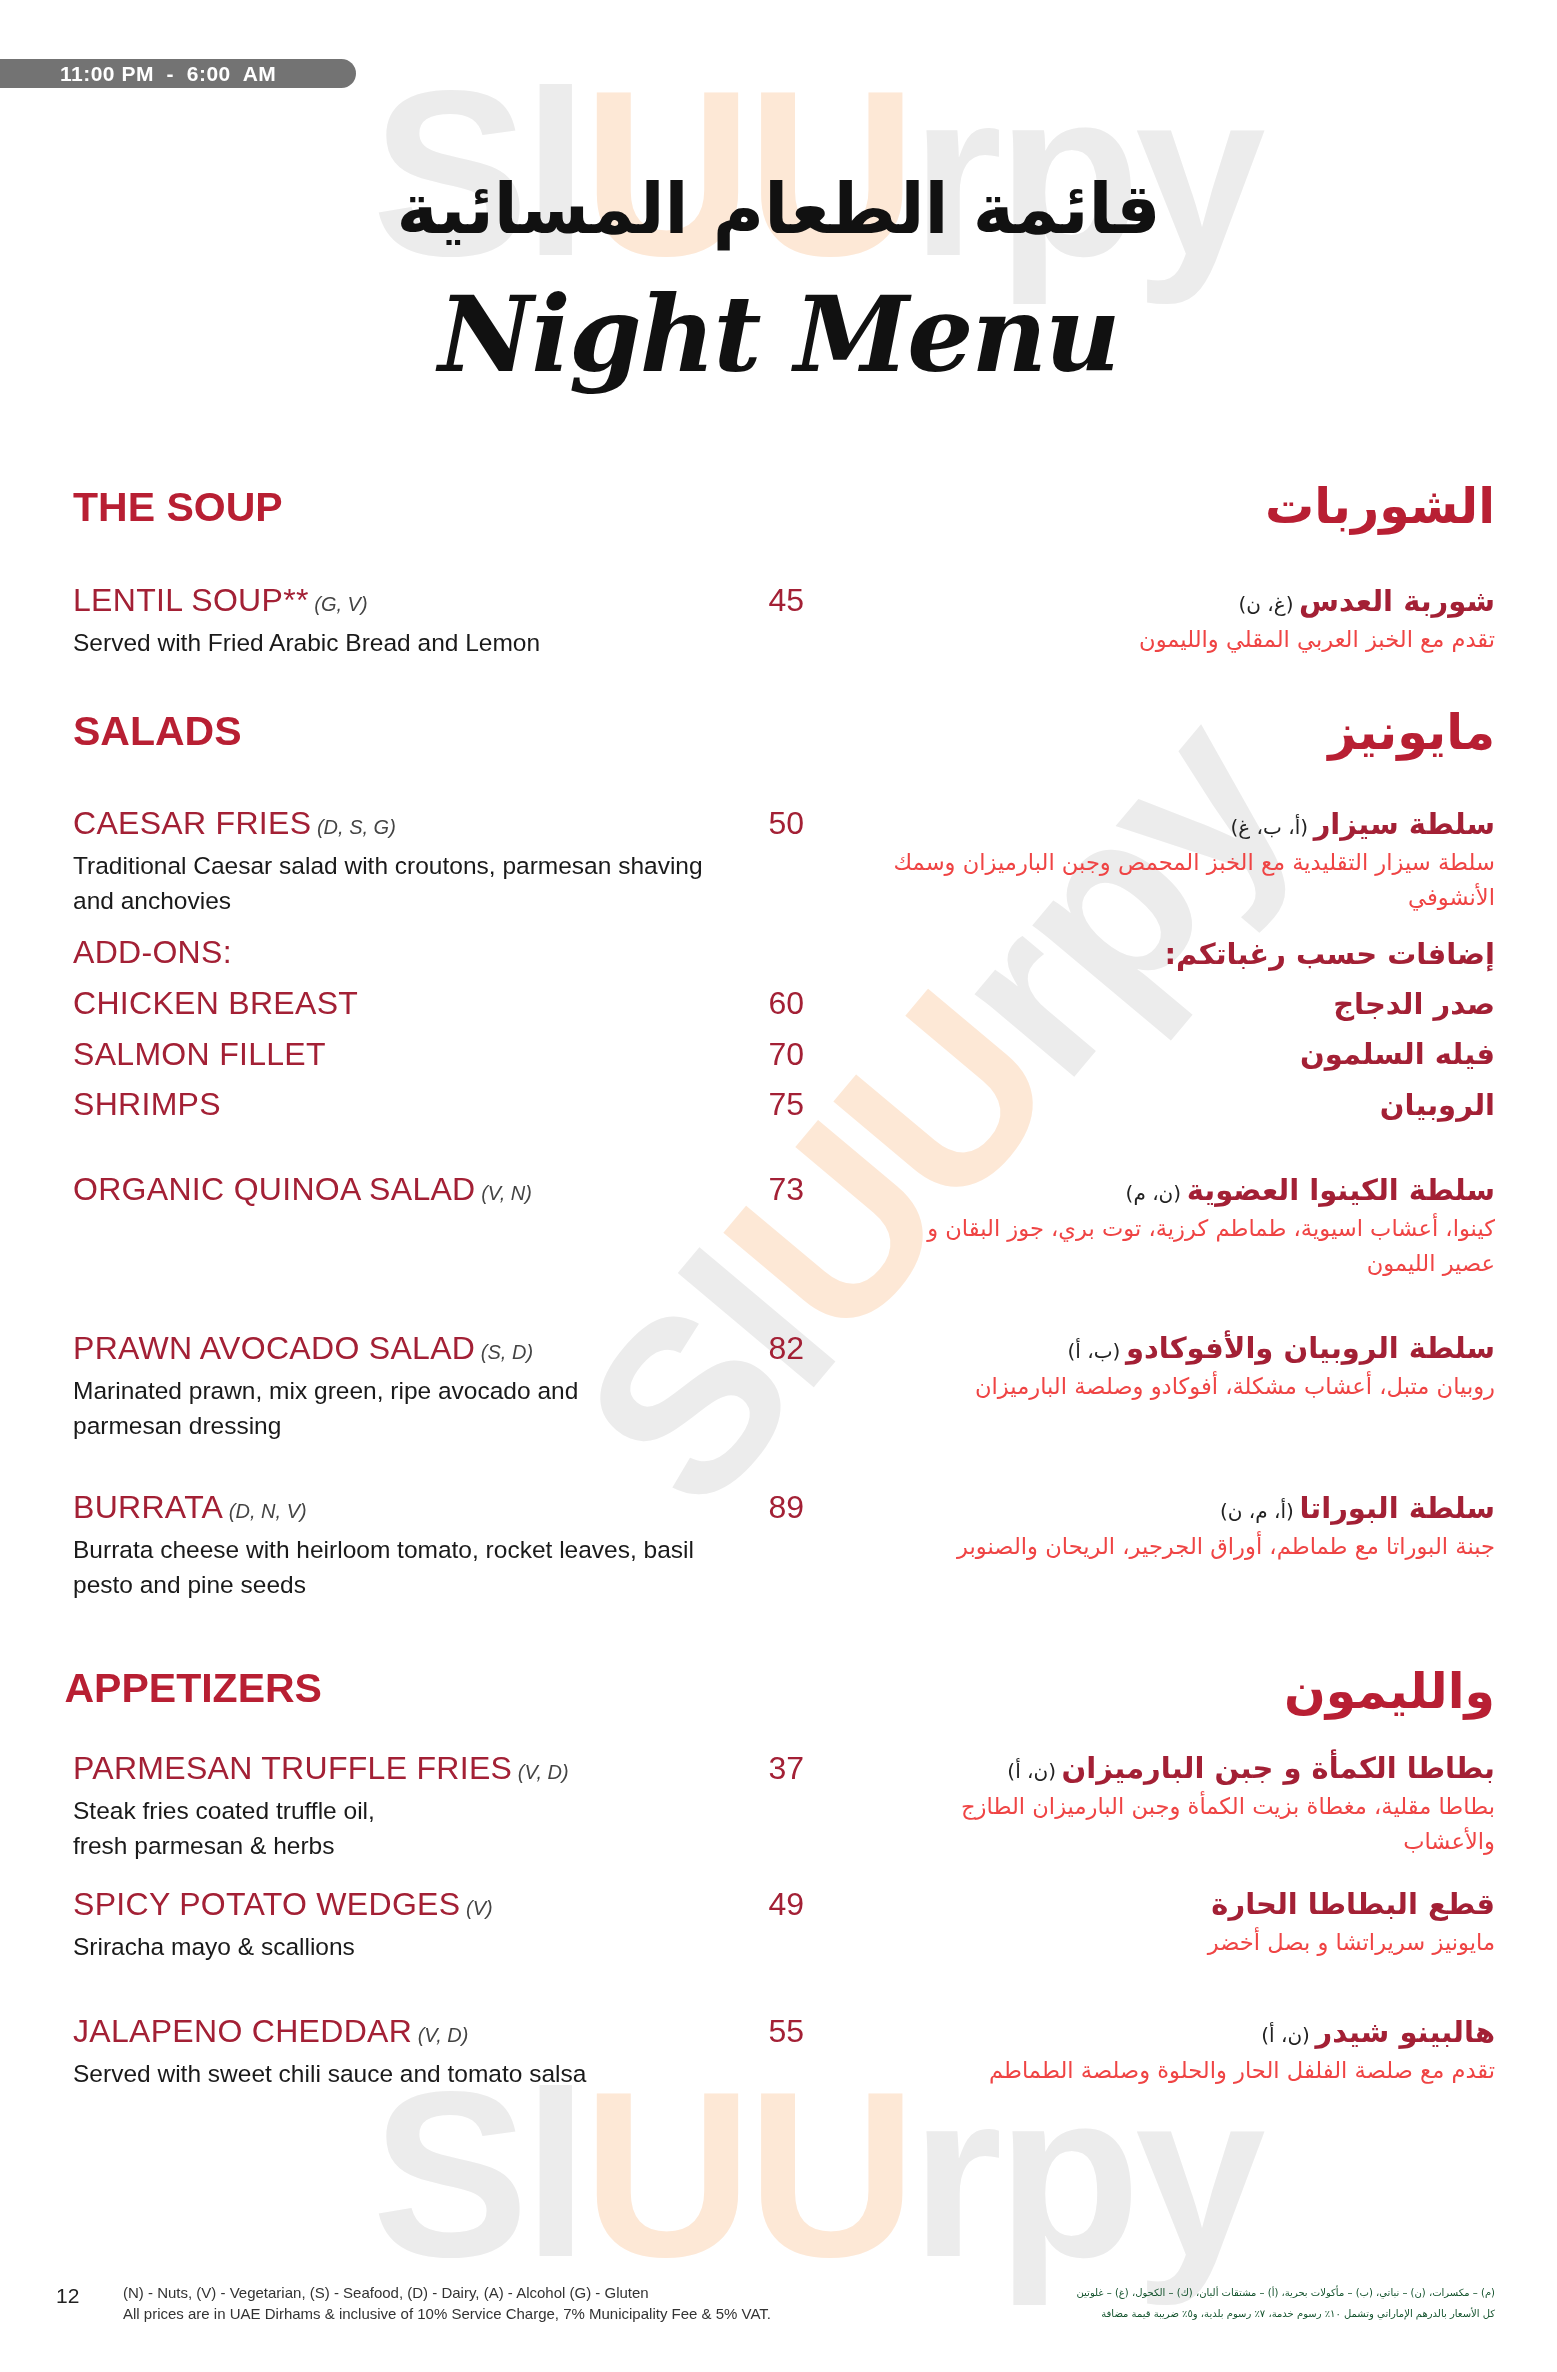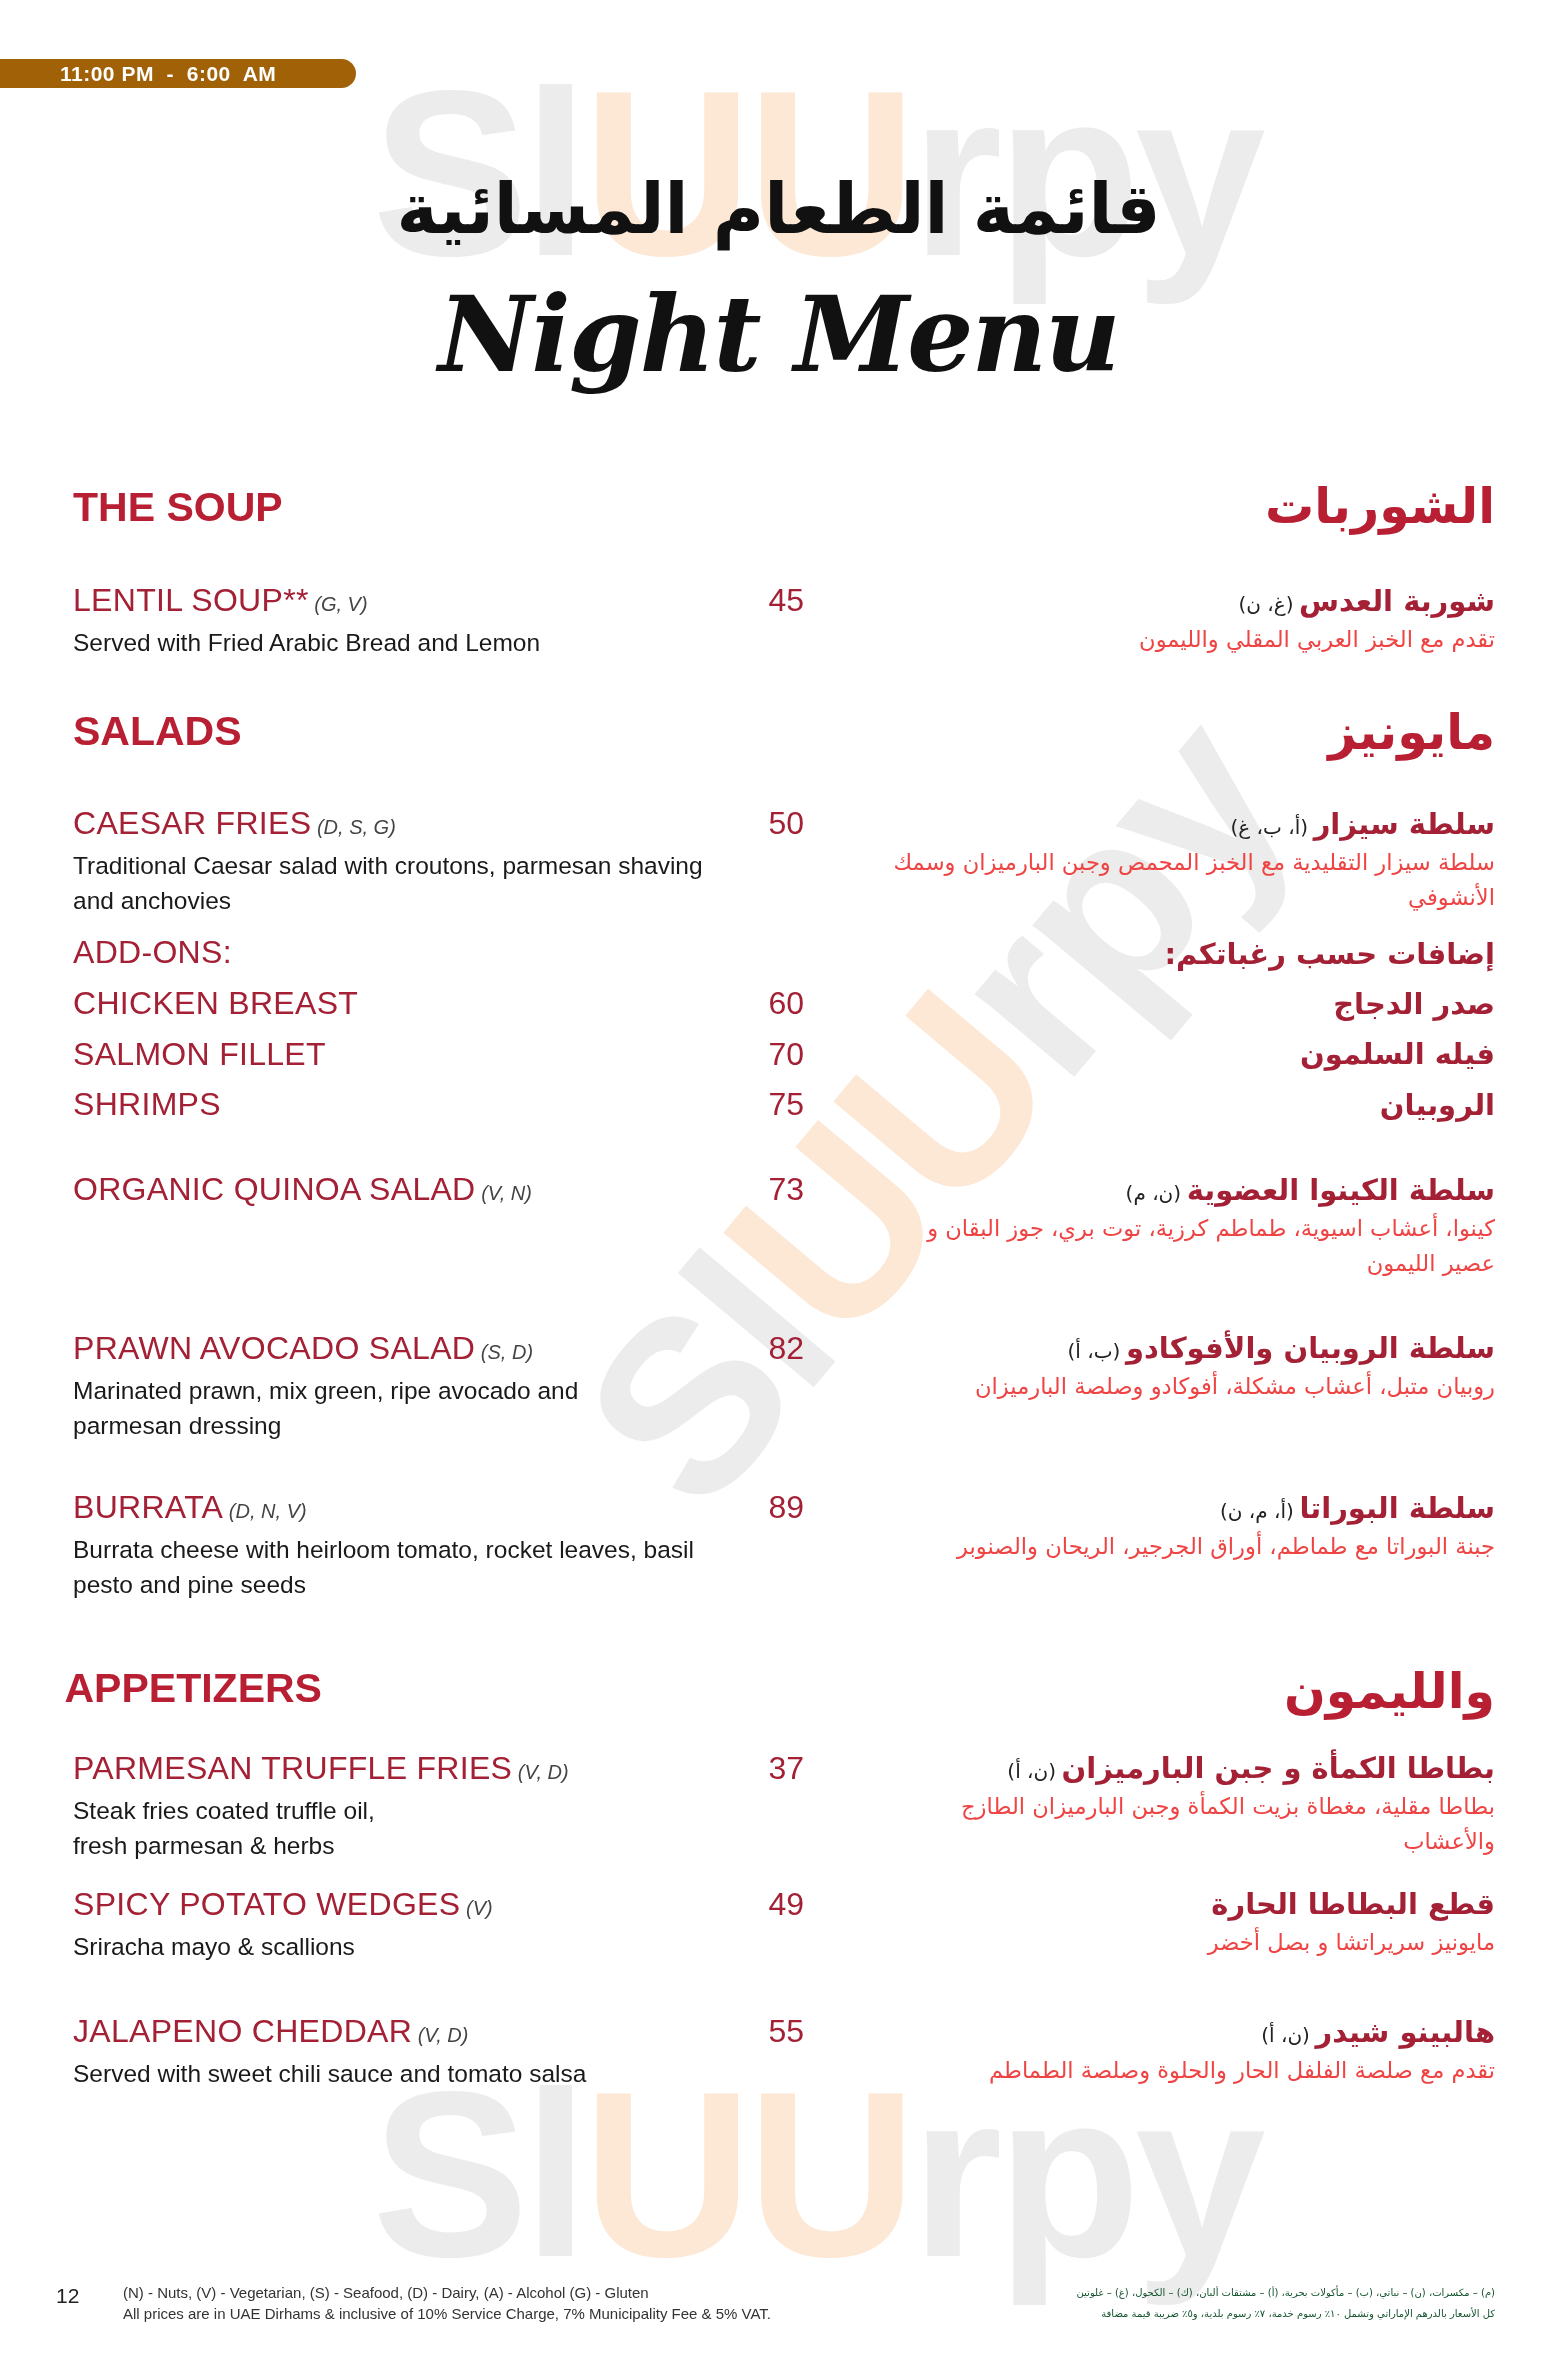--- a/index.html
+++ b/index.html
@@ -1,21 +1,21 @@
 <!DOCTYPE html>
 <html style="font-size:15px"><head>
   <meta charset="utf-8">
   <style>
     * { box-sizing: border-box; margin: 0; padding: 0; }
     html, body { width: 1557px; height: 2373px; background: #ffffff; overflow: hidden; }
     body { position: relative; font-family: "DejaVu Sans", sans-serif; color: #1a1a1a; }
 
     .hours-bar {
       position: absolute; left: 0; top: 59px; width: 356px; height: 29px;
-      background: #a16207; border-radius: 0 15px 15px 0;
+      background: #737373; border-radius: 0 15px 15px 0;
       color: #fff; font-family: "Liberation Sans", sans-serif; font-weight: bold;
       font-size: 21px; line-height: 29px; padding-left: 60px; letter-spacing: 0.5px;
       white-space: pre;
     }
 
     .watermark { position: absolute; font-family: "Liberation Sans", sans-serif; font-weight: bold; pointer-events: none; }
     .wm-top { left: 372px; top: 56px; font-size: 235px; line-height: 1; color: #ececec; letter-spacing: -5.6px; }
     .wm-mid { left: 471px; top: 989px; font-size: 245px; line-height: 1; color: #ececec; transform: rotate(-50deg); letter-spacing: -5.6px; }
     .wm-bot { left: 372px; top: 2057px; font-size: 235px; line-height: 1; color: #ececec; letter-spacing: -5.6px; }
     .wm-u { color: #fde8d6; }

